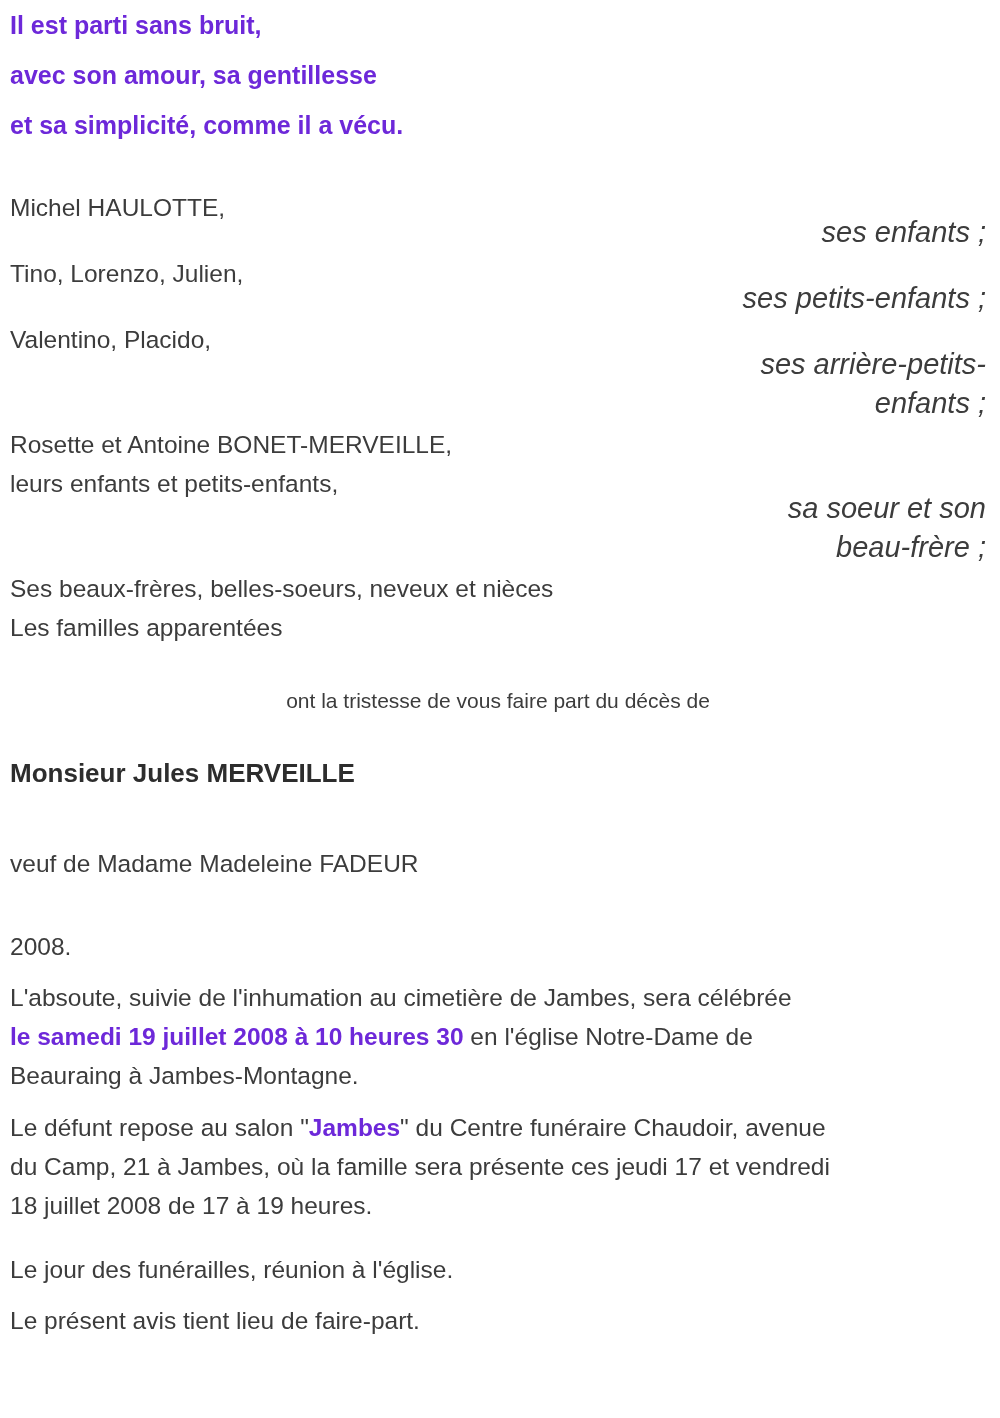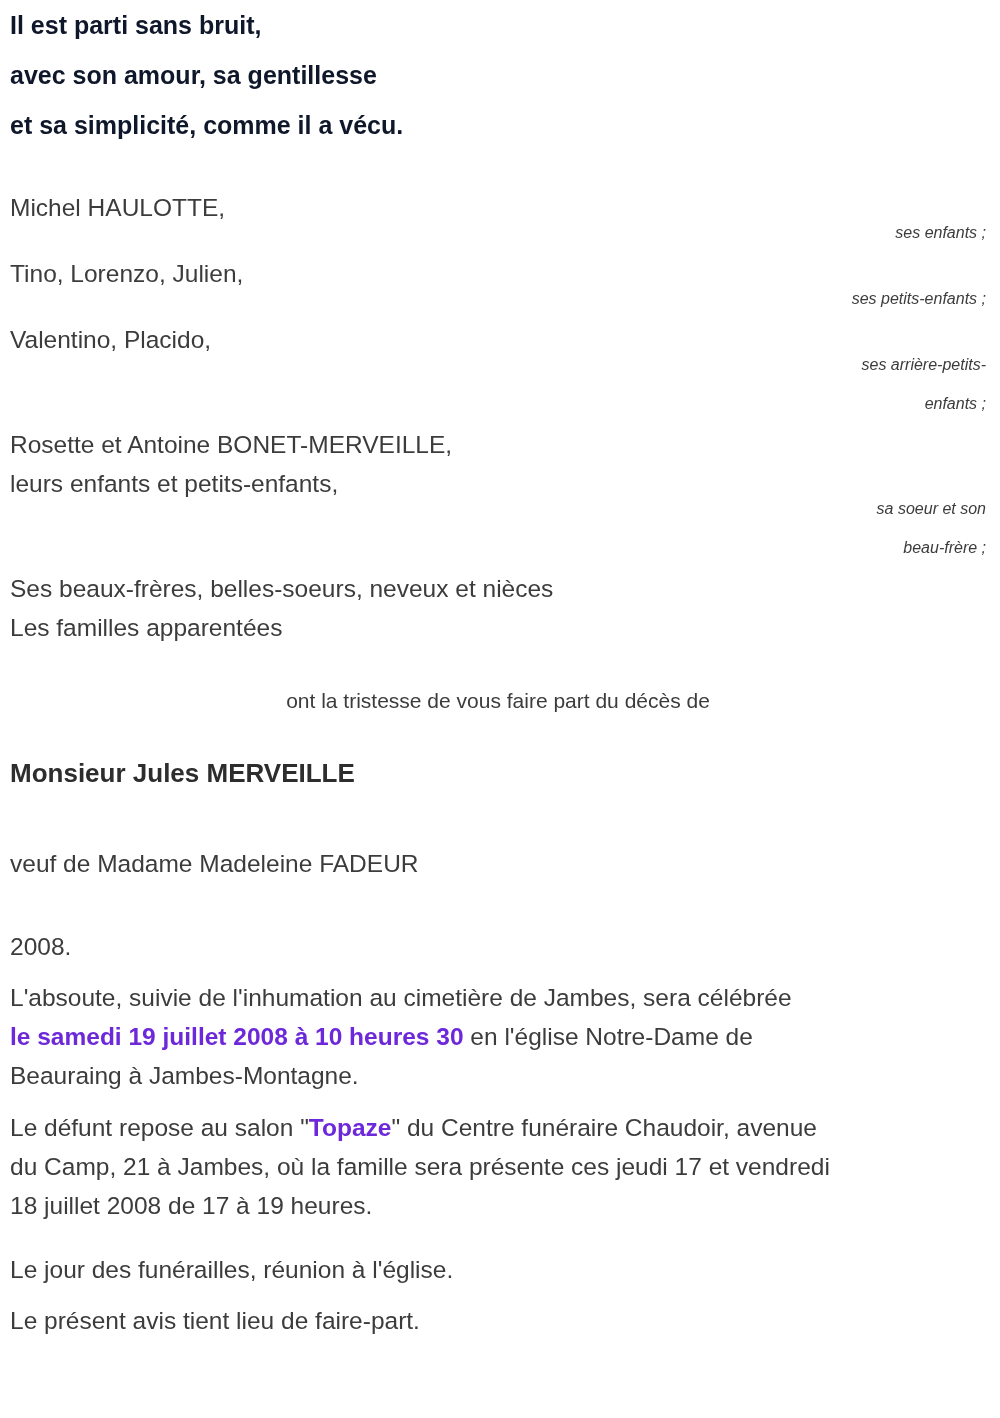--- a/index.html
+++ b/index.html
@@ -12,39 +12,39 @@
     -webkit-font-smoothing: antialiased;
   }
   .page { padding: 0 14px 14px 10px; }
   p { margin: 0; }
 
   
   .opening-line {
     font-weight: bold;
     font-size: 25px;
     line-height: 50px;
-    color: #0f172a;
+    color: #6d28d9;
   }
 
   
   .family { margin-top: 38px; }
   .names p {
     font-size: 24.5px;
     line-height: 39px;
   }
   .names { margin-top: 2px; }
   .names.first { margin-top: 0; }
   .relation {
     font-style: italic;
     text-align: right;
     margin-top: -14px;
     color: #3c3c3c;
   }
   .relation p {
-    font-size: 16px;
+    font-size: 29px;
     line-height: 39px;
   }
 
   .intro {
     margin-top: 34px;
     font-size: 21px;
     line-height: 39px;
     text-align: center;
   }
 
@@ -137,21 +137,21 @@
     <p>2008.</p>
   </div>
 
   <div class="para para-ceremony">
     <p>L'absoute, suivie de l'inhumation au cimetière de Jambes, sera célébrée</p>
     <p><span class="b">le samedi 19 juillet 2008 à 10 heures 30</span><span> en l'église Notre-Dame de</span></p>
     <p>Beauraing à Jambes-Montagne.</p>
   </div>
 
   <div class="para para-repose">
-    <p><span>Le défunt repose au salon "</span><span class="b">Topaze</span><span>" du Centre funéraire Chaudoir, avenue</span></p>
+    <p><span>Le défunt repose au salon "</span><span class="b">Jambes</span><span>" du Centre funéraire Chaudoir, avenue</span></p>
     <p>du Camp, 21 à Jambes, où la famille sera présente ces jeudi 17 et vendredi</p>
     <p>18 juillet 2008 de 17 à 19 heures.</p>
   </div>
 
   <p class="para para-funeral">Le jour des funérailles, réunion à l'église.</p>
 
   <p class="para para-notice">Le présent avis tient lieu de faire-part.</p>
 
 </div>
 

